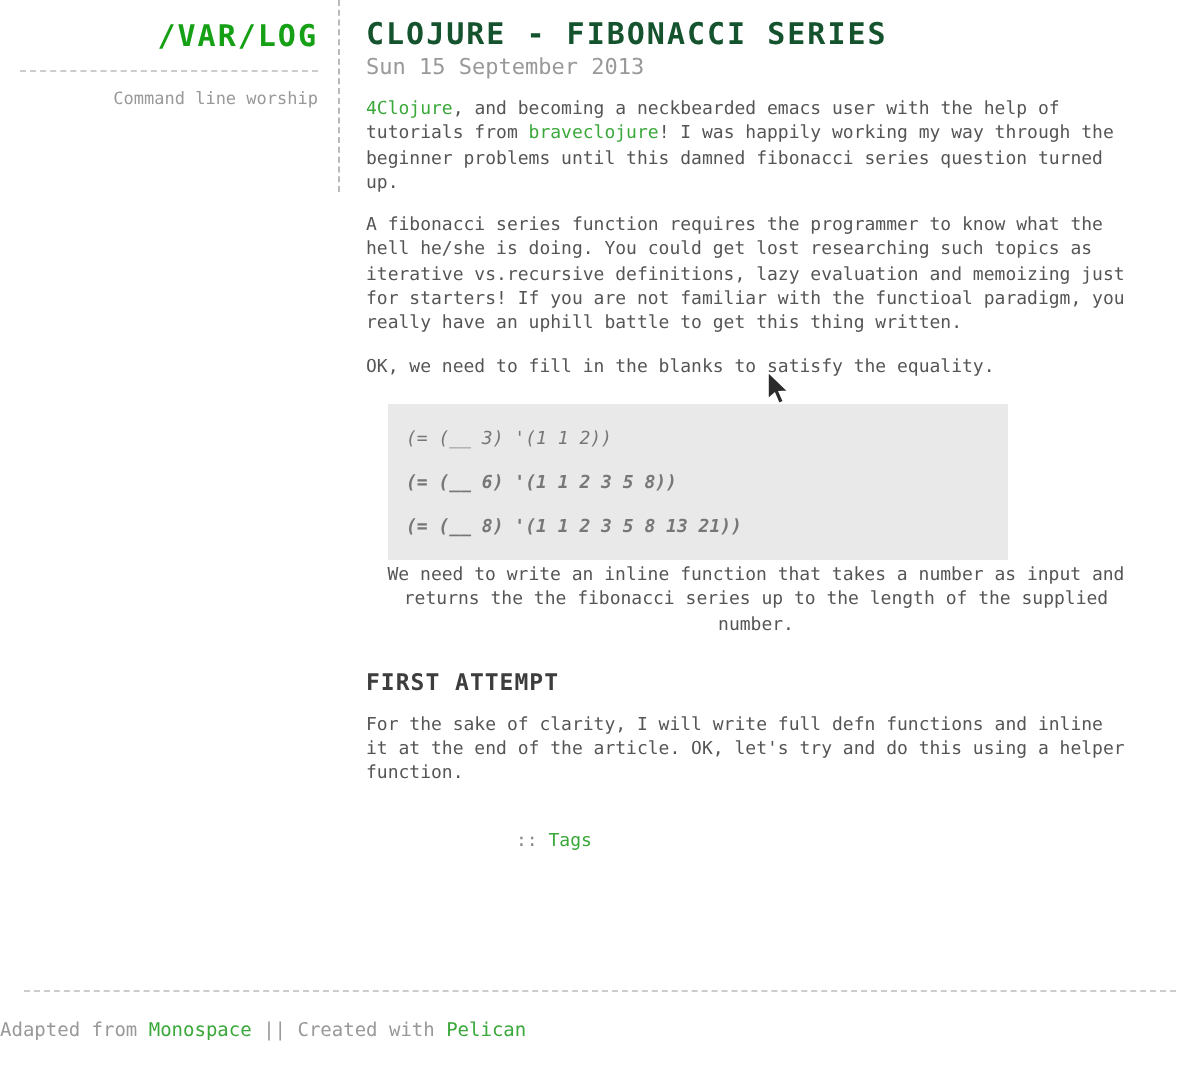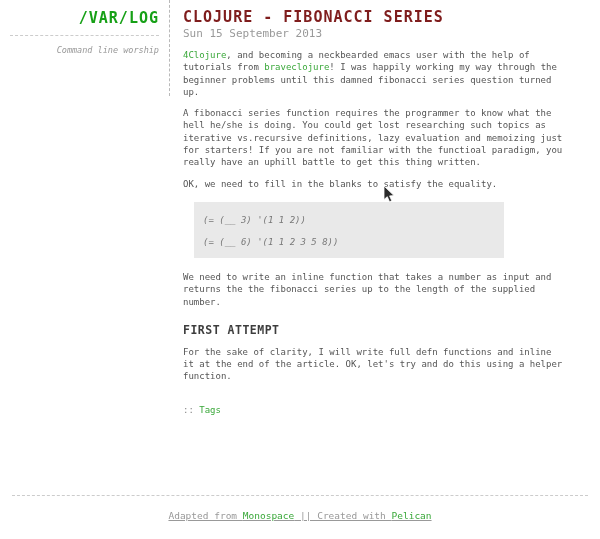--- a/index.html
+++ b/index.html
@@ -20,29 +20,29 @@
     border-right: 1px dashed #b9b9b9;
   }
   .site-title {
     color: #16a016; font-size: 15px; font-weight: bold;
     letter-spacing: 1px; text-decoration: none; display: inline-block;
   }
   .sidebar-divider {
     border: 0; border-top: 1px dashed #cccccc;
     margin: 8px 0 9px 2px;
   }
-  .tagline { color: #999999; font-size: 8.5px; font-style: italic; }
+  .tagline { color: #999999; font-size: 8.5px; }
 
   
   .main {
     position: absolute; top: 0; left: 183px;
     width: 390px; padding-top: 8px;
   }
   .article-title {
-    color: #7f1d1d; font-size: 15px; font-weight: bold;
+    color: #14532d; font-size: 15px; font-weight: bold;
     letter-spacing: 1px; line-height: 19px;
   }
   .article-date {
     color: #999999; font-size: 11px; 
   }
   .para {
     color: #555555; font-size: 9px; line-height: 12.3px;
     margin-top: 9px; white-space: pre-line;
   }
   .para a, .tags-row a, .footer a {
@@ -55,35 +55,35 @@
   .codeblock {
     background: #e9e9e9;
     margin: 12px 0 0 11px;
     width: 310px;
     padding: 13px 10px 10px 9px;
   }
   .code-line {
     color: #777777; font-style: italic; font-size: 9px;
     line-height: 11px; white-space: pre;
   }
-  .code-line + .code-line { margin-top: 11px; }
+  .code-line + .code-line { margin-top: 11px; font-weight: bold; }
   .tags-row {
-    margin-top: 22px; 
+    margin-top: 22px; margin-left: 75px;
     font-size: 9px; color: #888888;
   }
   .spacer-attempt { margin-top: 20px; }
 
   
   .footer-divider {
     position: absolute; top: 495px; left: 12px; right: 12px;
     border: 0; border-top: 1px dashed #cccccc;
   }
   .footer {
     position: absolute; top: 510px; left: 0; width: 600px;
-    text-align: center; color: #999999; font-size: 9.5px; text-decoration: underline;
+    text-align: left; color: #999999; font-size: 9.5px;
   }
 
   
   .cursor {
     position: absolute; top: 186px; left: 383px;
     width: 12px; height: 18px; pointer-events: none;
   }
 </style>
 </head>
 <body>
@@ -110,23 +110,24 @@
 iterative vs.recursive definitions, lazy evaluation and memoizing just
 for starters! If you are not familiar with the functioal paradigm, you
 really have an uphill battle to get this thing written.</p>
 
 
     <p class="para">OK, we need to fill in the blanks to satisfy the equality.</p>
 
     <div class="codeblock">
       <div class="code-line">(= (__ 3) '(1 1 2))</div>
       <div class="code-line">(= (__ 6) '(1 1 2 3 5 8))</div>
+      <div class="code-line">(= (__ 8) '(1 1 2 3 5 8 13 21))</div>
     </div>
 
-    <p class="para" style="margin-top:13px;">We need to write an inline function that takes a number as input and
+    <p class="para" style="margin-top:2px;text-align:center;">We need to write an inline function that takes a number as input and
 returns the the fibonacci series up to the length of the supplied
 number.</p>
 
     <h2 class="section-heading spacer-attempt">FIRST ATTEMPT</h2>
 
     <p class="para">For the sake of clarity, I will write full defn functions and inline
 it at the end of the article. OK, let's try and do this using a helper
 function.</p>
 
     <div class="tags-row"><span>:: </span><a href="#">Tags</a></div>

